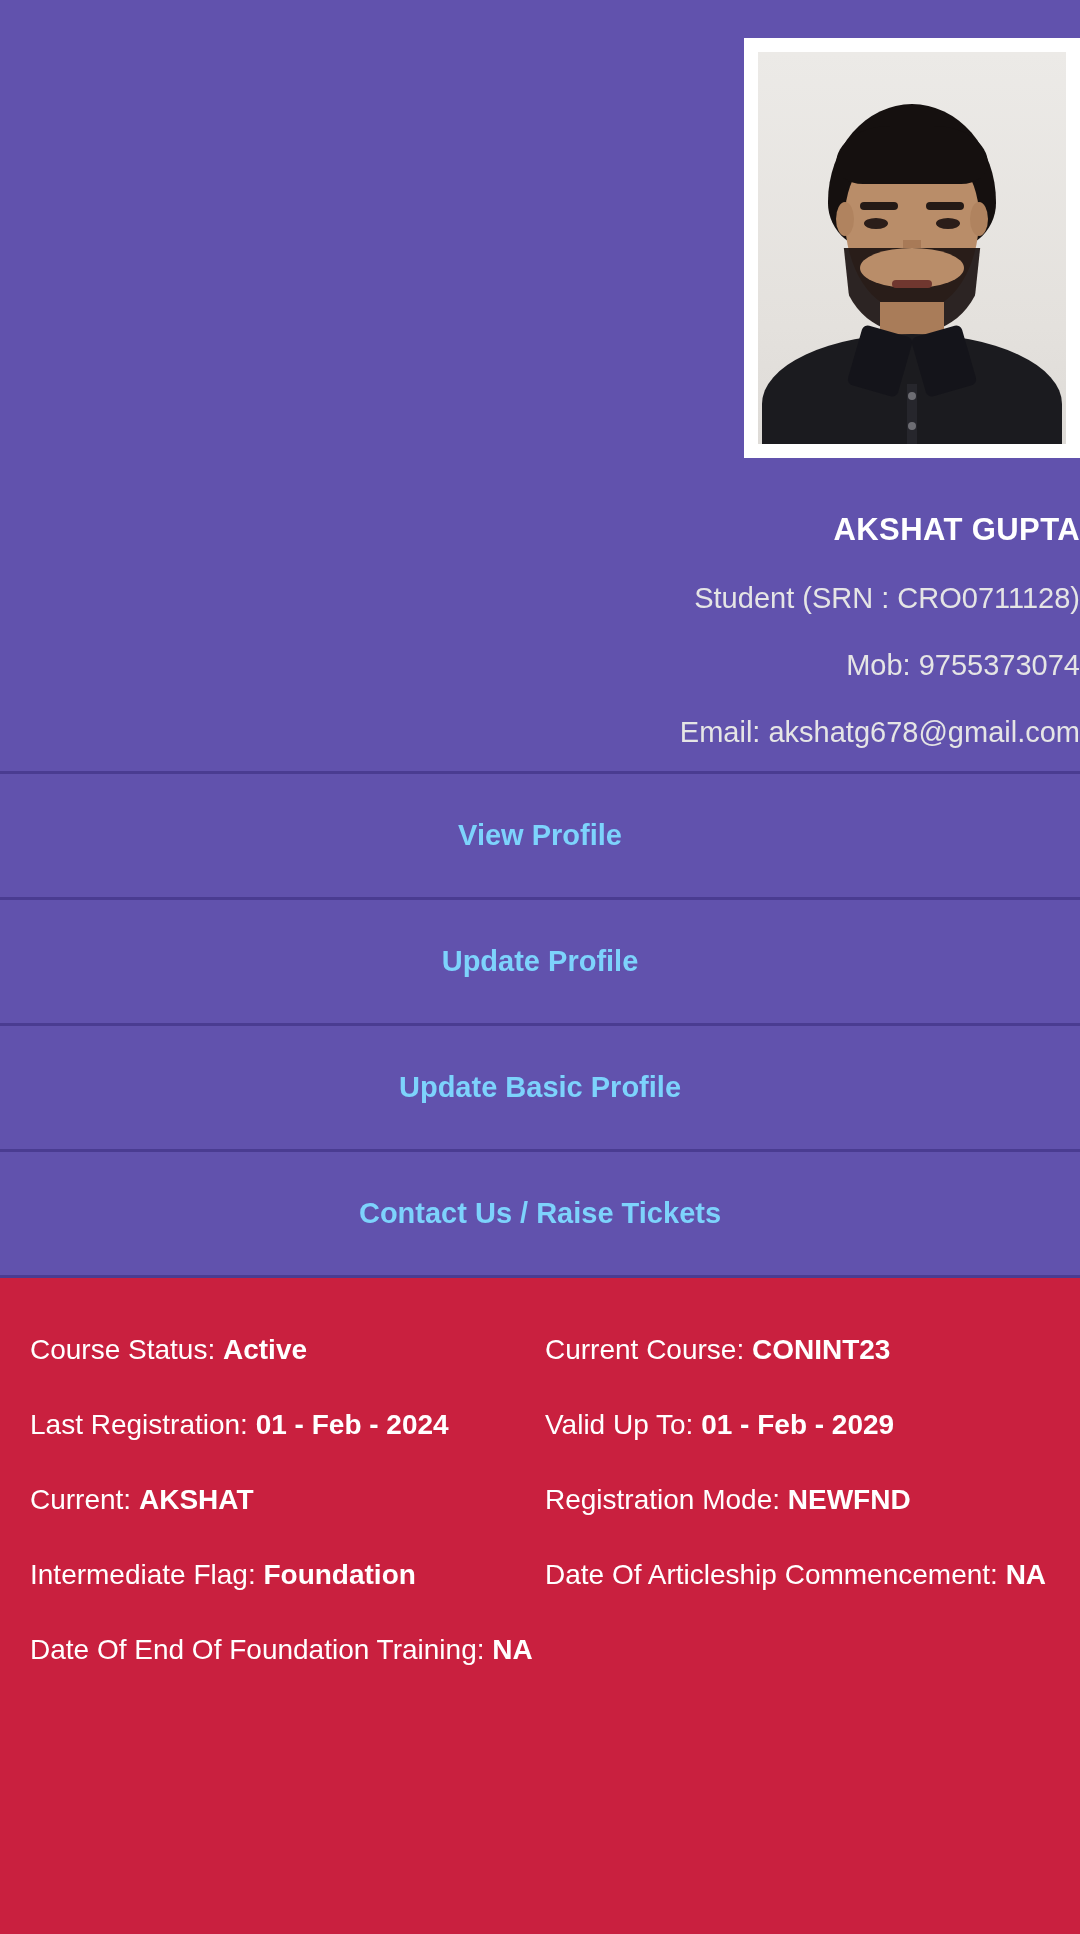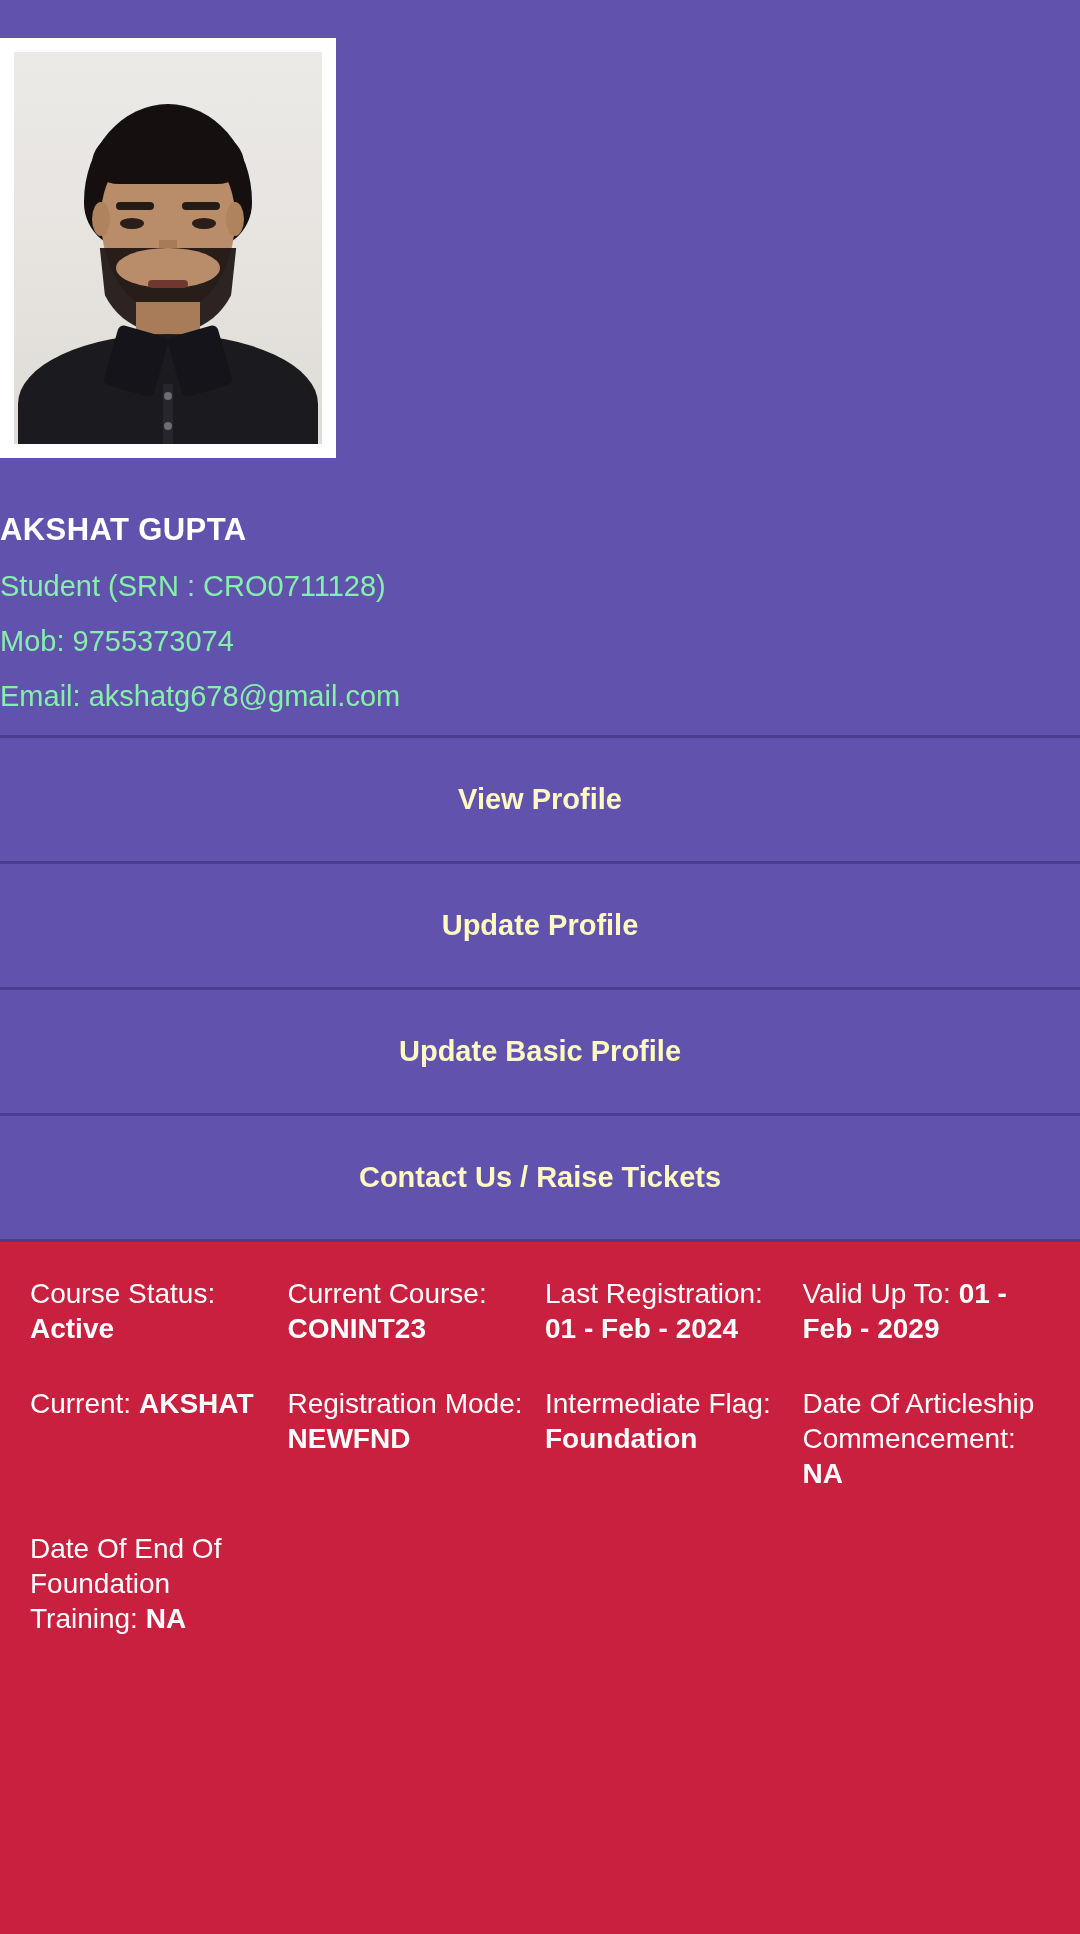--- a/index.html
+++ b/index.html
@@ -18,21 +18,21 @@
     flex-direction: column;
   }
 
   
   .profile-header {
     background: #6152ad;
     padding-top: 38px;
     padding-bottom: 22px;
     display: flex;
     flex-direction: column;
-    align-items: flex-start;
+    align-items: flex-end;
   }
   .photo-frame {
     width: 336px;
     height: 420px;
     background: #ffffff;
     padding: 14px;
     display: block;
   }
   .photo-inner {
     width: 100%;
@@ -139,52 +139,52 @@
   .p-btn2 { bottom: 14px; }
 
   .profile-name {
     color: #ffffff;
     font-size: 31px;
     font-weight: bold;
     letter-spacing: .4px;
     margin-top: 54px;
   }
   .profile-line {
-    color: #86efac;
+    color: #e5e5e5;
     font-size: 29px;
-    margin-top: 22px;
+    margin-top: 34px;
     font-weight: normal;
   }
 
   
   .menu {
     display: flex;
     flex-direction: column;
     border-top: 3px solid #4a3c91;
   }
   .menu-item {
     background: #6152ad;
-    color: #fef9c3;
+    color: #7dd3fc;
     font-size: 29px;
     font-weight: bold;
     height: 126px;
     display: flex;
     align-items: center;
     justify-content: center;
     border-bottom: 3px solid #4a3c91;
     cursor: pointer;
   }
 
   
   .status-panel {
     background: #c9203f;
     flex: 1;
-    padding: 34px 30px 0 30px;
+    padding: 54px 30px 0 30px;
     display: grid;
-    grid-template-columns: 1fr 1fr 1fr 1fr;
+    grid-template-columns: 1fr 1fr;
     column-gap: 10px;
     row-gap: 40px;
     align-content: start;
   }
   .stat {
     color: #ffffff;
     font-size: 28px;
     line-height: 1.25;
   }
   .stat .lbl { font-weight: normal; }

